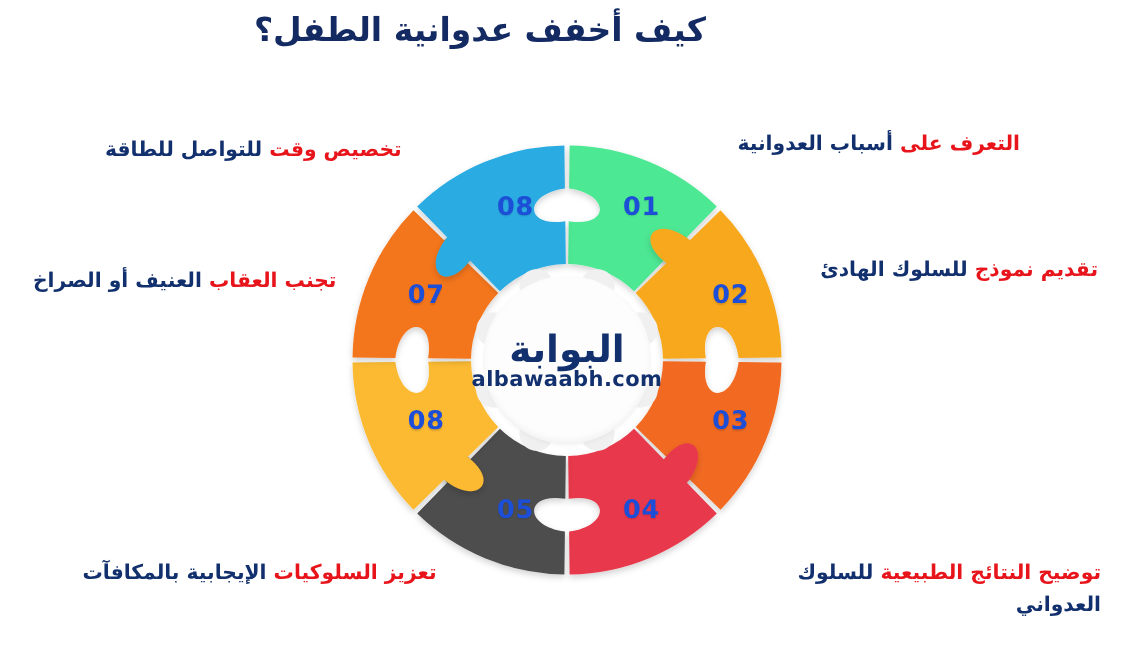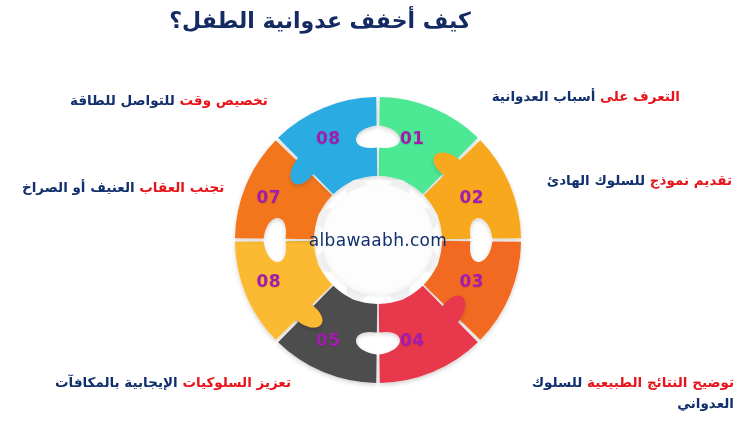--- a/index.html
+++ b/index.html
@@ -42,24 +42,24 @@
   .wheel svg {
     display: block;
     width: 288px;
     height: 288px;
     overflow: visible;
   }
   .seg-num {
     position: absolute;
     font-size: 17px;
     font-weight: bold;
-    color: #a21caf;
+    color: #1d4ed8;
     letter-spacing: 0.5px;
     direction: ltr;
-    text-align: left;
+    text-align: right;
     width: 40px;
     margin-left: -20px;
     margin-top: -11px;
     text-shadow: 0 1px 1px rgba(0,0,0,0.12);
     pointer-events: none;
   }
   .logo-wrap {
     position: absolute;
     left: 50%;
     top: 50%;
@@ -78,22 +78,22 @@
   .logo-ar {
     font-size: 25px;
     font-weight: bold;
     color: #12306e;
     line-height: 1;
     direction: rtl;
     letter-spacing: -1px;
     margin-bottom: 1px;
   }
   .logo-lat {
-    font-size: 17px;
-    font-weight: normal;
+    font-size: 14px;
+    font-weight: bold;
     color: #12306e;
     letter-spacing: 0.3px;
     direction: ltr;
     line-height: 1;
   }
   .label {
     position: absolute;
     font-size: 13.5px;
     font-weight: bold;
     direction: rtl;
@@ -154,20 +154,21 @@
         <div class="seg-num" style="left: 245.46px; top: 101.974px;">02</div>
         <div class="seg-num" style="left: 245.46px; top: 186.026px;">03</div>
         <div class="seg-num" style="left: 186.026px; top: 245.46px;">04</div>
         <div class="seg-num" style="left: 101.974px; top: 245.46px;">05</div>
         <div class="seg-num" style="left: 42.5395px; top: 186.026px;">08</div>
         <div class="seg-num" style="left: 42.5395px; top: 101.974px;">07</div>
         <div class="seg-num" style="left: 101.974px; top: 42.5395px;">08</div>
       </div>
 
     <div class="logo-wrap">
+      <div class="logo-ar">البوابة</div>
       <div class="logo-lat">albawaabh.com</div>
     </div>
   </div>
 
   <div class="label right" style="top:170px; right:16px;">
     <span class="hl">تقديم نموذج</span>
     <span>للسلوك الهادئ</span>
   </div>
 
   <div class="label right" style="top:86px; right:68px;">

